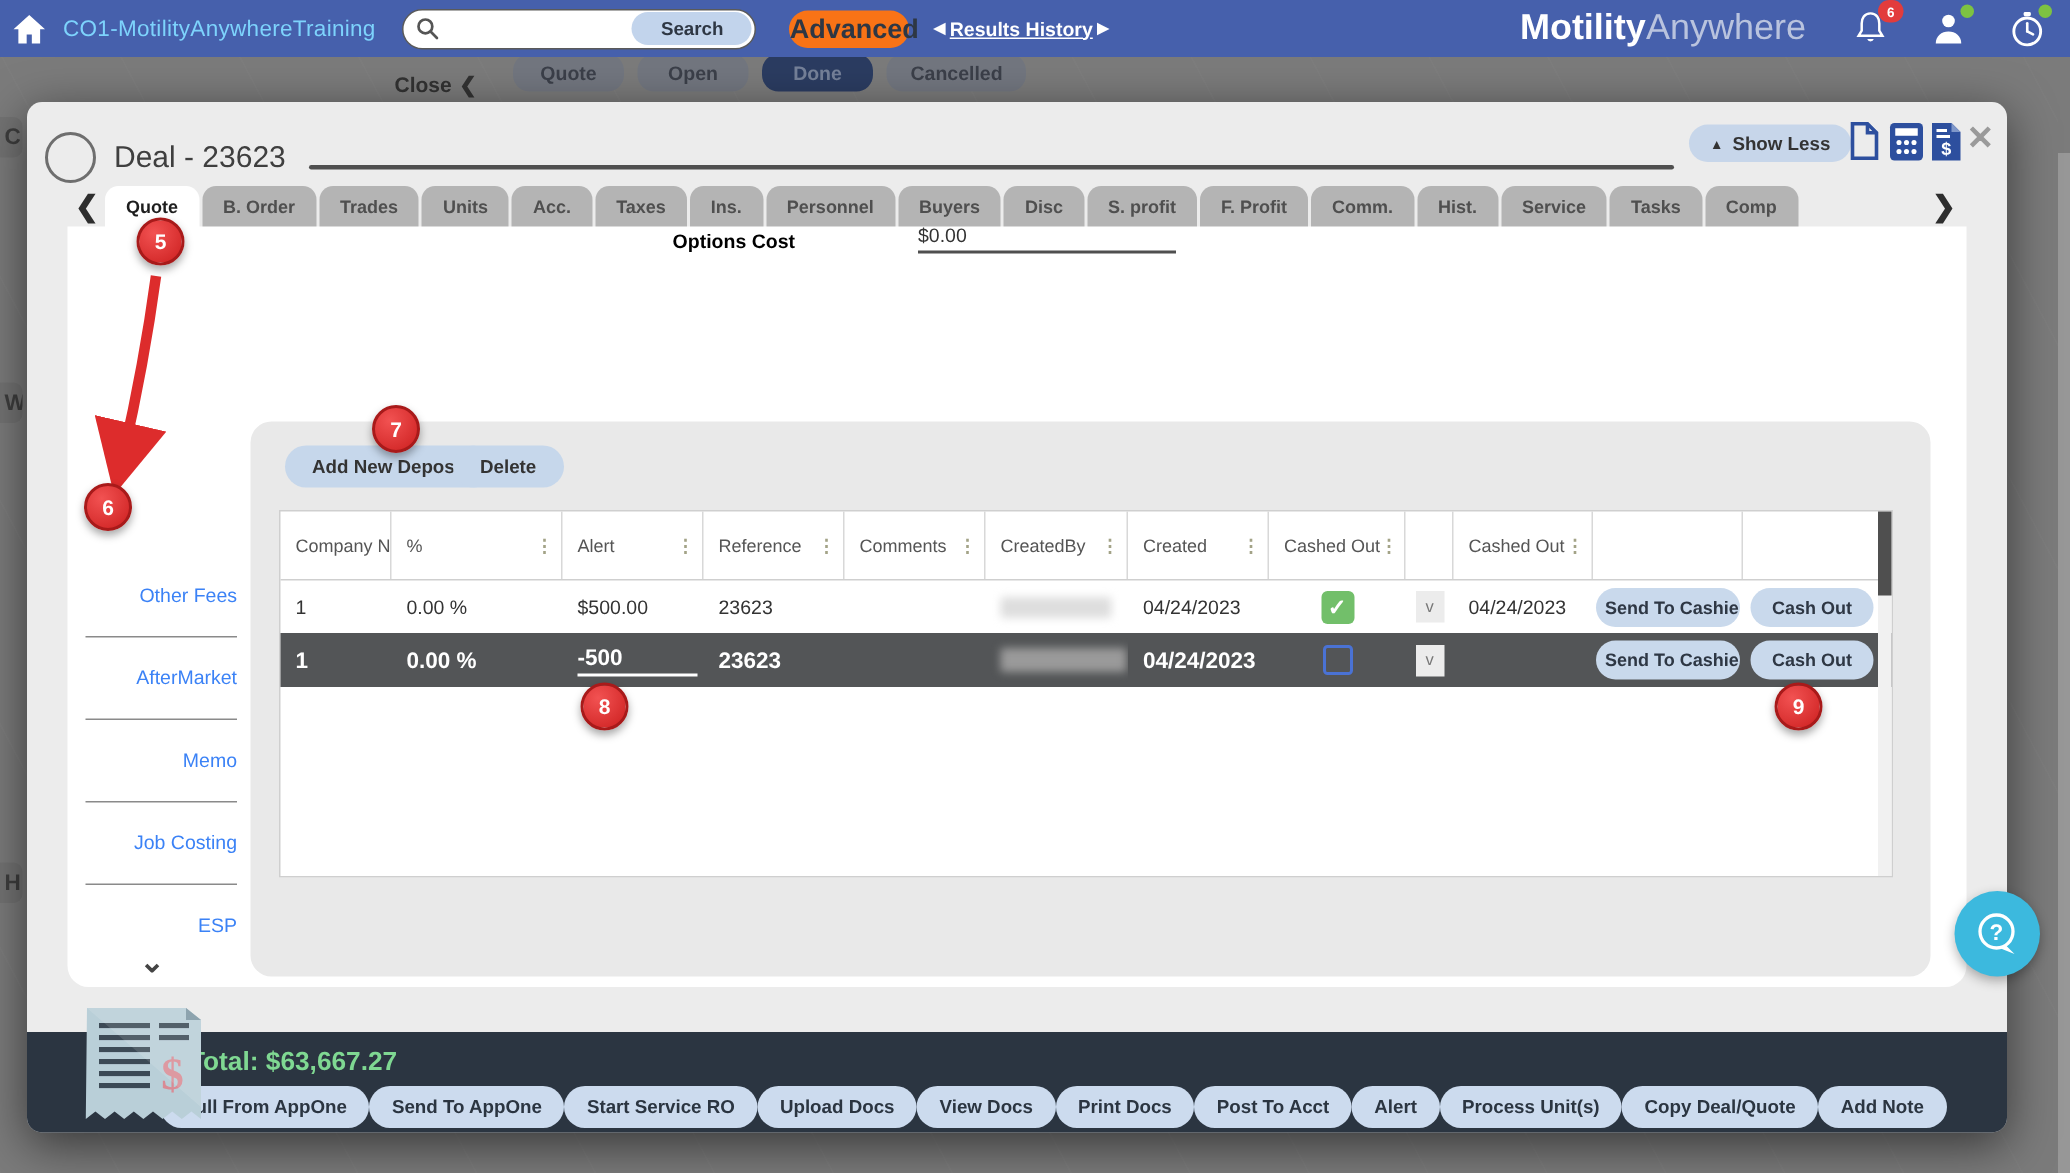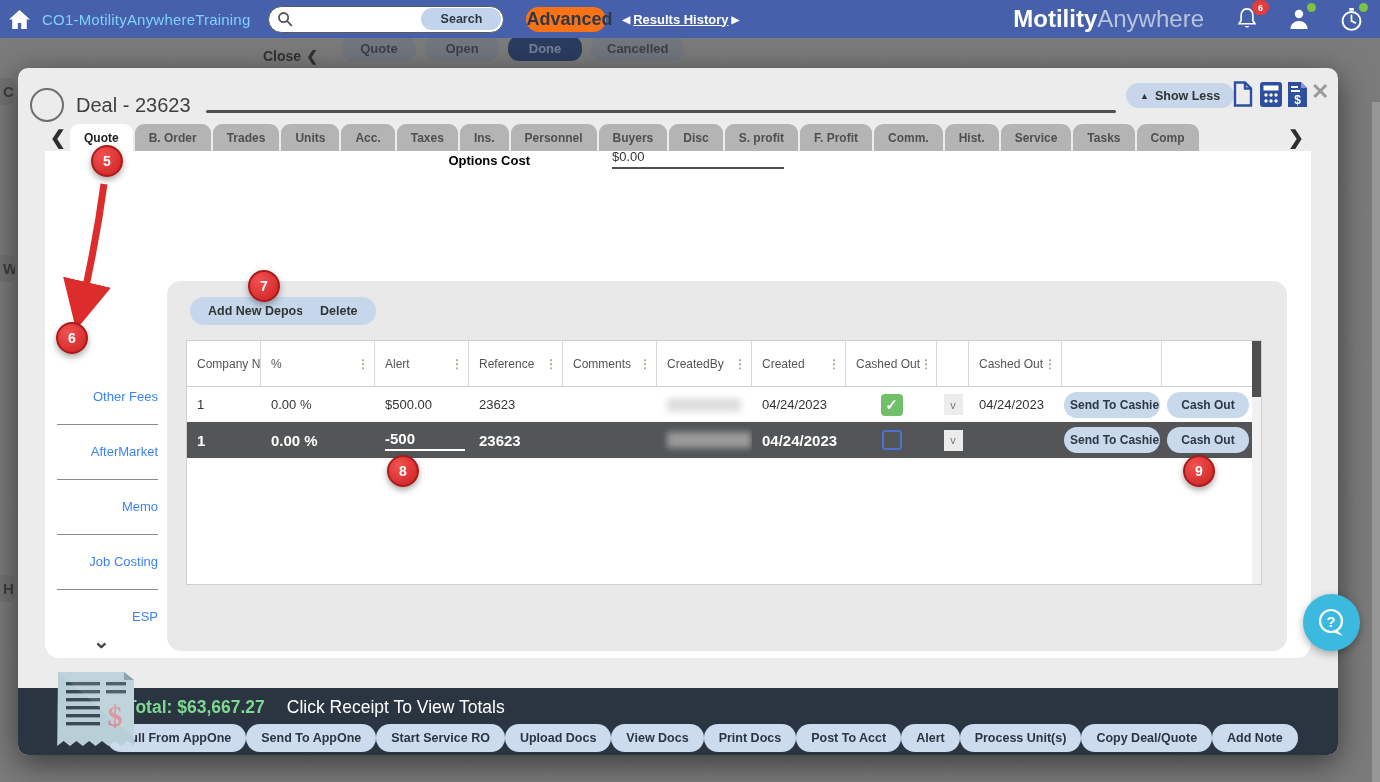--- a/index.html
+++ b/index.html
@@ -374,21 +374,20 @@
     <path d="M56 16 Q48 75 34 136" fill="none" stroke="#dd2c2c" stroke-width="7" marker-end="url(#ah)"></path>
   </svg>
   <div class="red-dot" style="left:38px; top:254px;">6</div>
   <div class="red-dot" style="left:230px; top:202px;">7</div>
   <div class="red-dot" style="left:369px; top:387px;">8</div>
   <div class="red-dot" style="left:1165px; top:387px;">9</div>
 
   <div class="footer">
     <div class="footer-texts">
       <span class="total-text">Total: $63,667.27</span>
-      <span class="hint-text">Click Receipt To View Totals</span>
     </div>
     <div class="footer-btns">
       <button class="f-btn">Pull From AppOne</button>
       <button class="f-btn">Send To AppOne</button>
       <button class="f-btn">Start Service RO</button>
       <button class="f-btn">Upload Docs</button>
       <button class="f-btn">View Docs</button>
       <button class="f-btn">Print Docs</button>
       <button class="f-btn">Post To Acct</button>
       <button class="f-btn">Alert</button>

